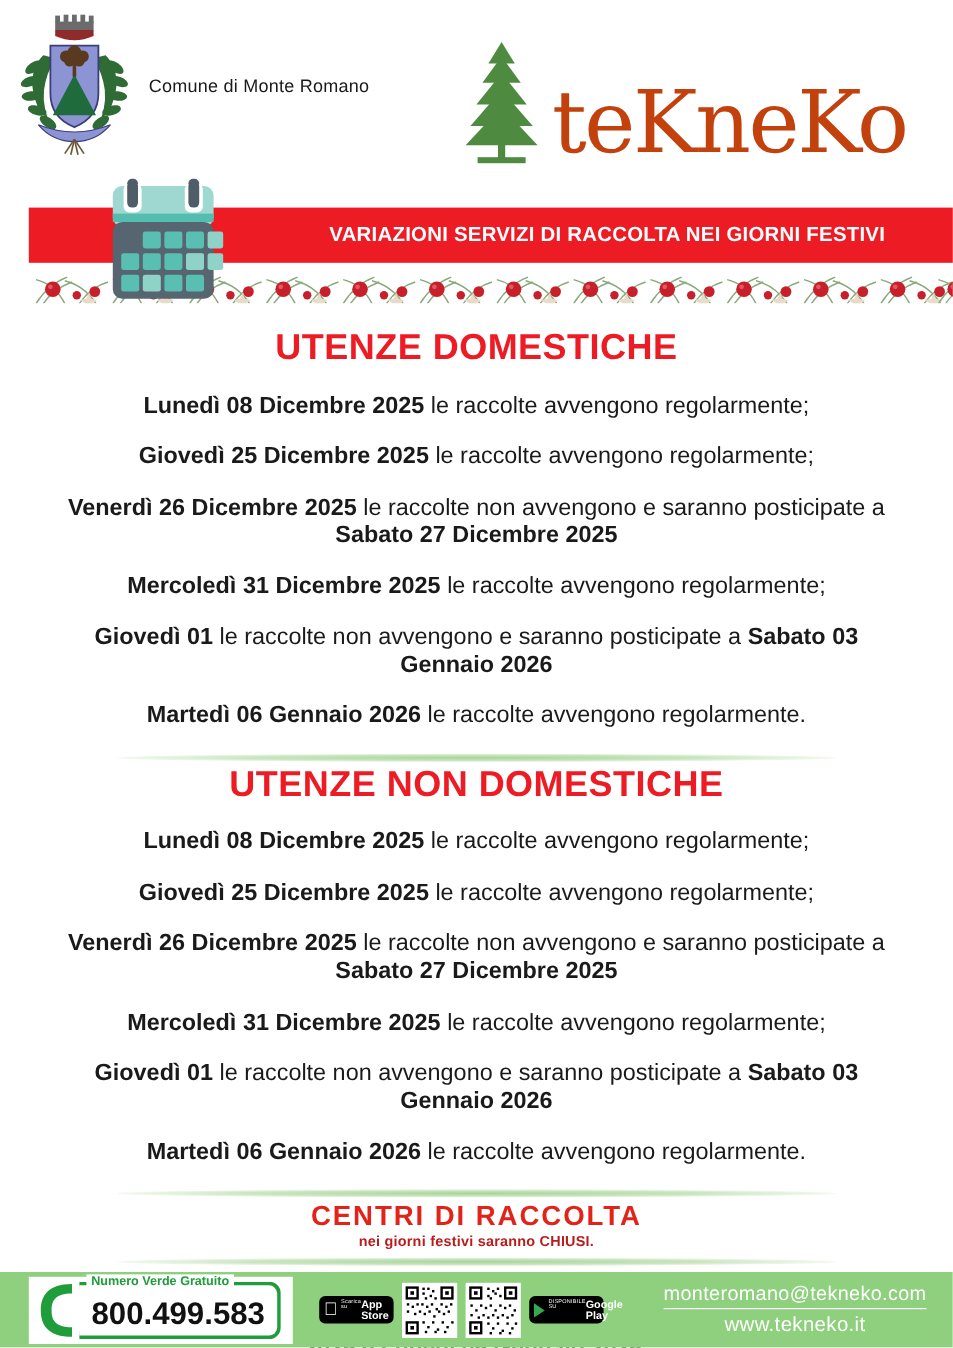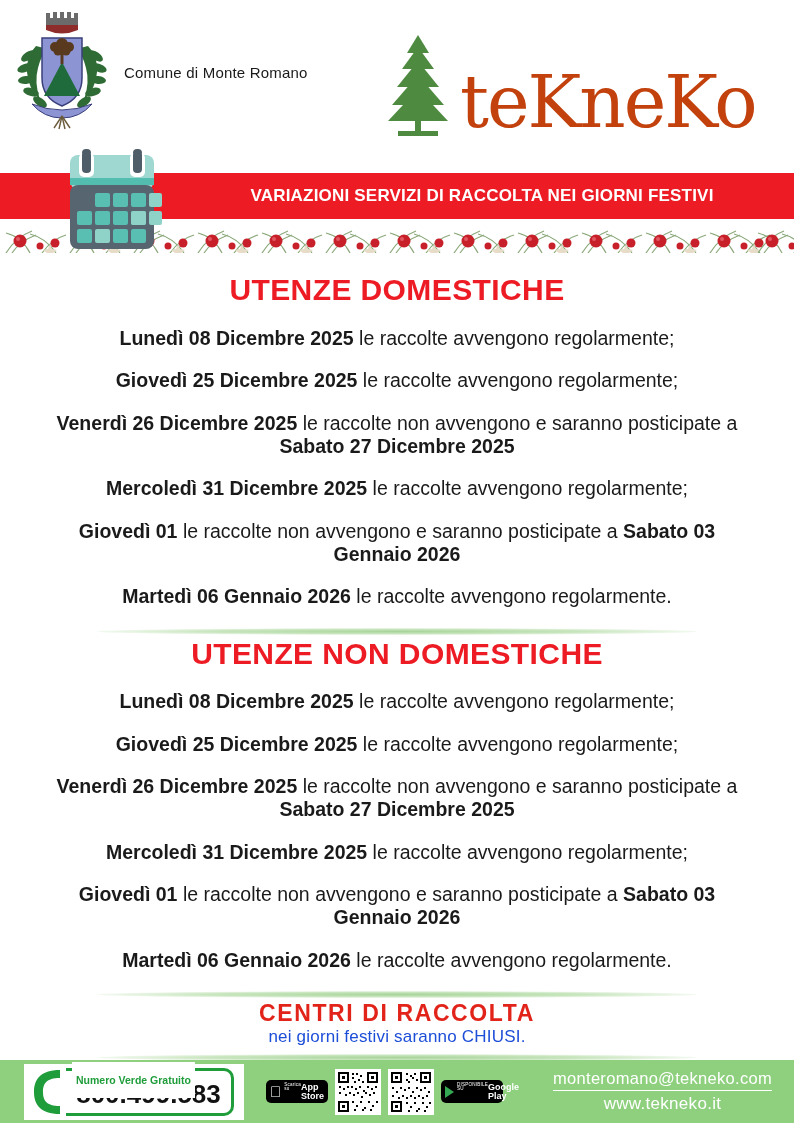--- a/index.html
+++ b/index.html
@@ -32,21 +32,21 @@
   .tk-tree{width:72px;height:105px;}
   .tk-word{
     margin-left:6px;margin-bottom:6px;
     font-family:"DejaVu Serif", serif;
     font-size:72px;line-height:.82;
     color:#c2410c;font-weight:400;
     letter-spacing:-2px;
   }
 
   
-  .banner-row{position:relative;height:112px;}
+  .banner-row{position:relative;height:112px;margin-left:24px;}
   .red-bar{
     position:absolute;left:0;top:28px;width:794px;height:46px;
     background:#ed1b24;
     display:flex;align-items:center;justify-content:center;
   }
   .red-bar-text{
     color:#ffffff;font-weight:700;font-size:17px;
     letter-spacing:.2px;white-space:nowrap;
     font-family:"Liberation Sans", sans-serif;
     padding-left:170px;
@@ -87,22 +87,22 @@
     border-radius:50%;
   }
 
   
   .cdr-title{
     text-align:center;color:#e2231a;font-weight:700;
     font-size:23px;letter-spacing:1.6px;
     font-family:"Liberation Sans", sans-serif;
   }
   .cdr-sub{
-    text-align:center;color:#1d4ed8;font-weight:400;
-    font-size:17px;letter-spacing:.2px;
+    text-align:center;color:#b91c1c;font-weight:700;
+    font-size:12px;letter-spacing:.2px;
     font-family:"Liberation Sans", sans-serif;
   }
   .cs-title{
     text-align:center;color:#ed1b24;font-weight:700;
     font-size:29px;letter-spacing:.4px;
     font-family:"Liberation Sans", sans-serif;
   }
   .cs-line{
     text-align:center;font-size:19px;font-weight:700;color:#111;
     line-height:1.2;padding:0 40px;
@@ -124,21 +124,21 @@
     width:34px;height:48px;margin-left:6px;flex:0 0 auto;
   }
   .nv-inner{
     margin-left:2px;border:3px solid #1f9d3a;border-left:none;
     border-radius:0 10px 10px 0;height:48px;width:168px;
     display:flex;flex-direction:column;justify-content:center;
     position:relative;box-sizing:border-box;
   }
   .nv-label{
     position:absolute;top:-9px;left:6px;background:#ffffff;
-    padding:12px 4px;color:#1f9d3a;font-weight:700;font-size:10.5px;
+    padding:0 4px;color:#1f9d3a;font-weight:700;font-size:10.5px;
     white-space:nowrap;font-family:"Liberation Sans", sans-serif;
   }
   .nv-number{
     text-align:center;font-size:26px;font-weight:700;color:#111;
     letter-spacing:0px;margin-top:6px;
     font-family:"Liberation Sans", sans-serif;
   }
   .store-badge{
     background:#000;color:#fff;border-radius:5px;
     width:62px;height:23px;display:flex;align-items:center;

